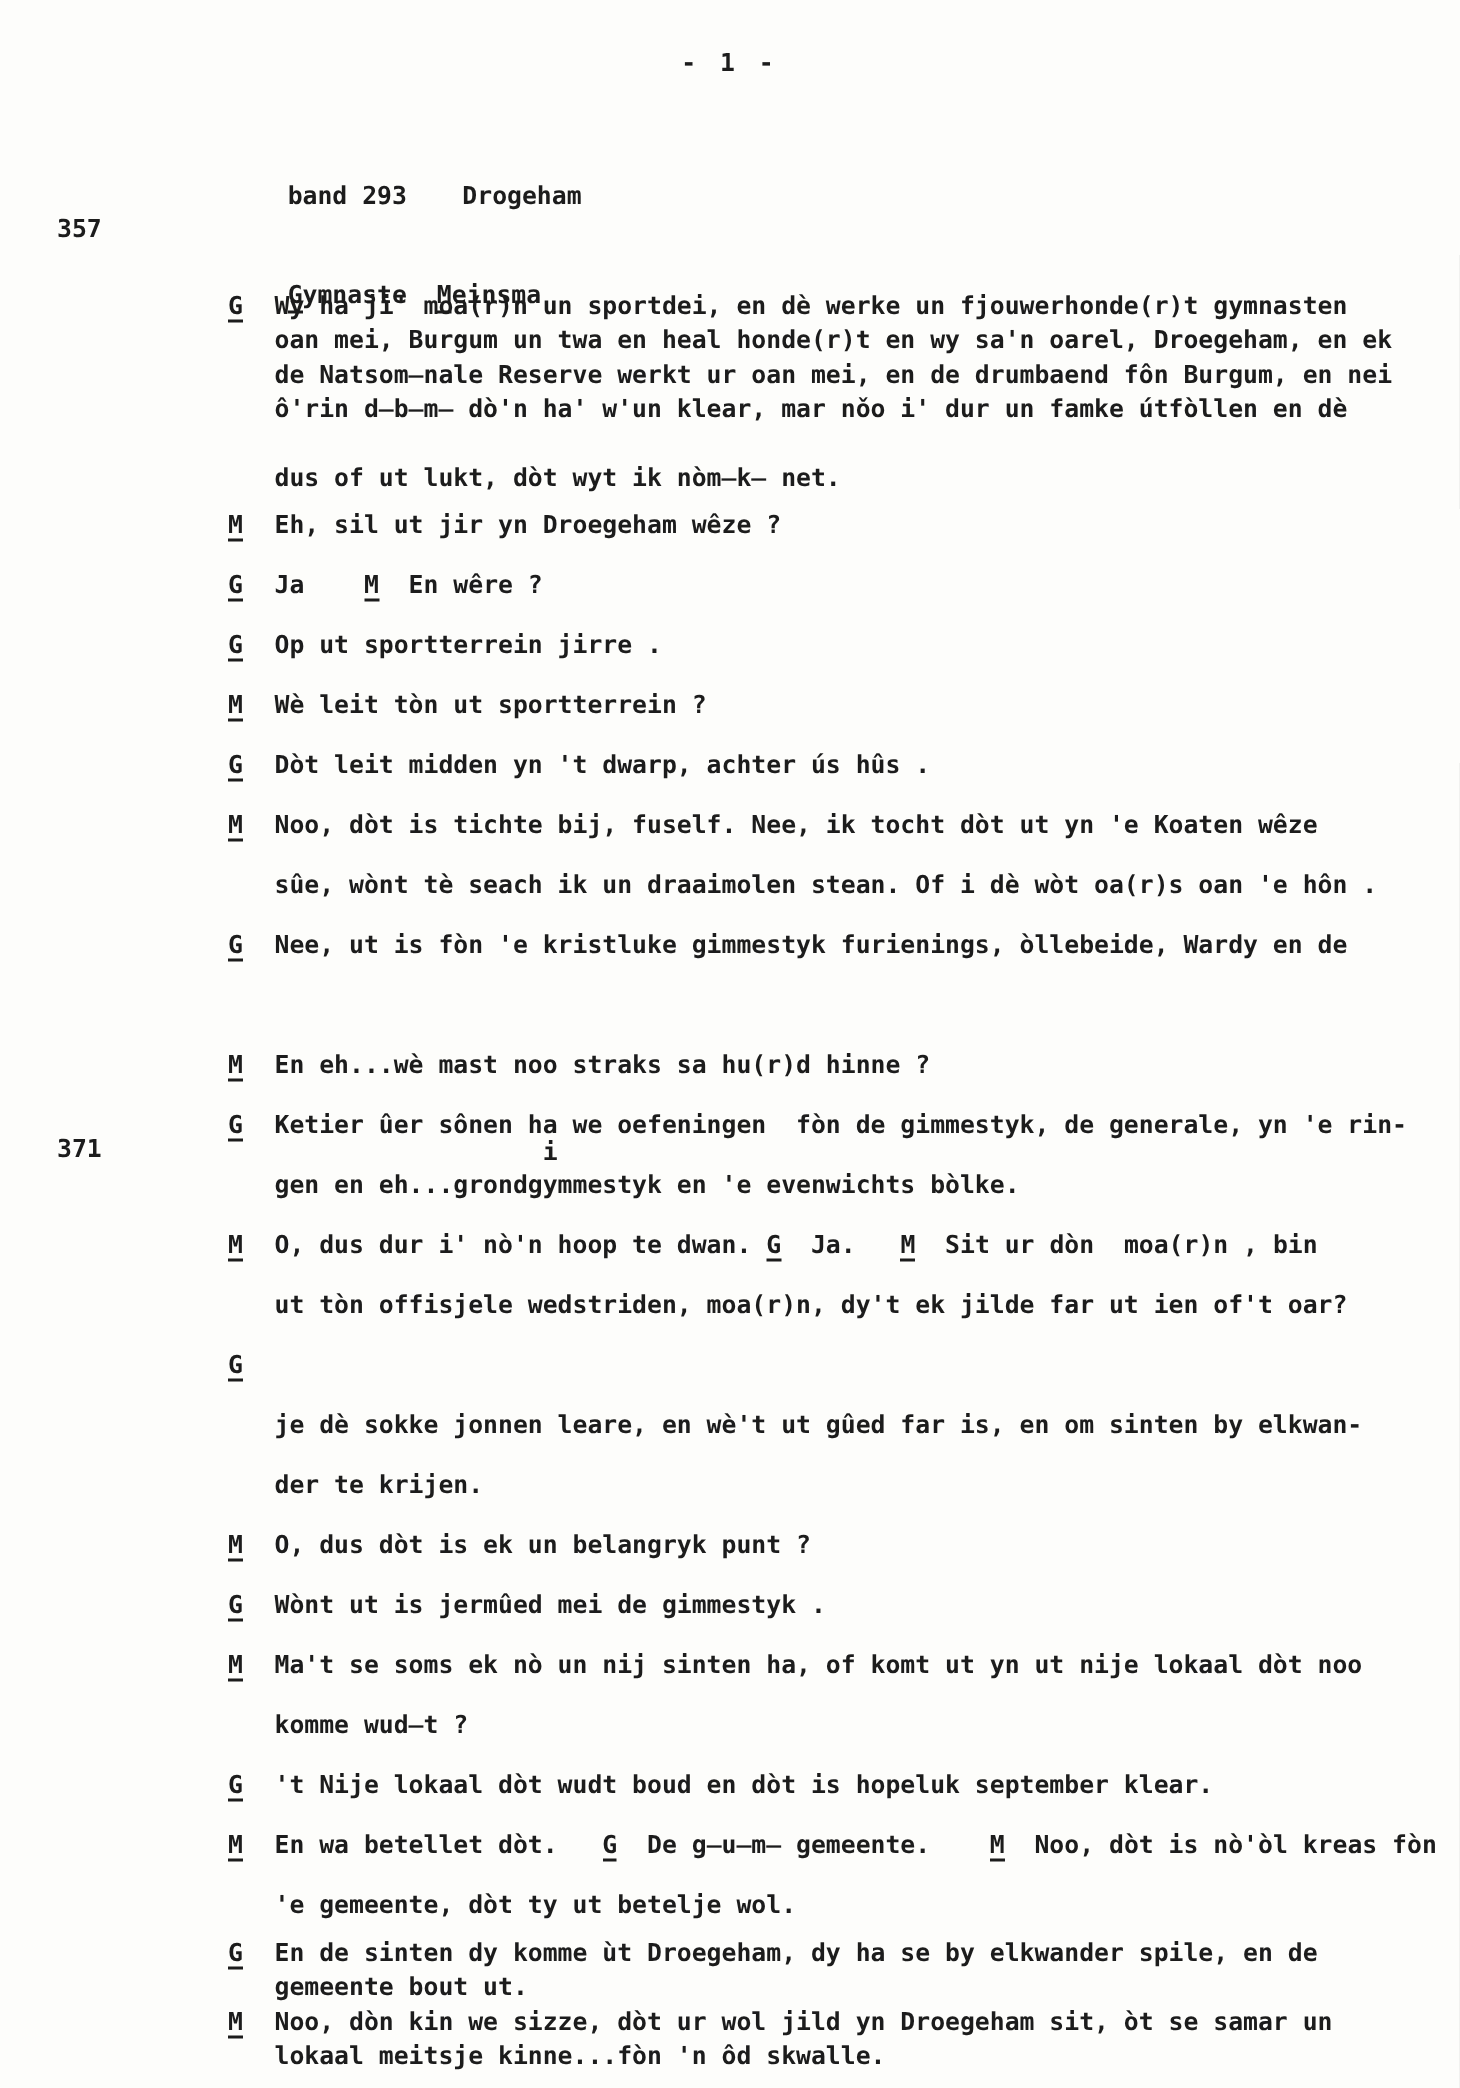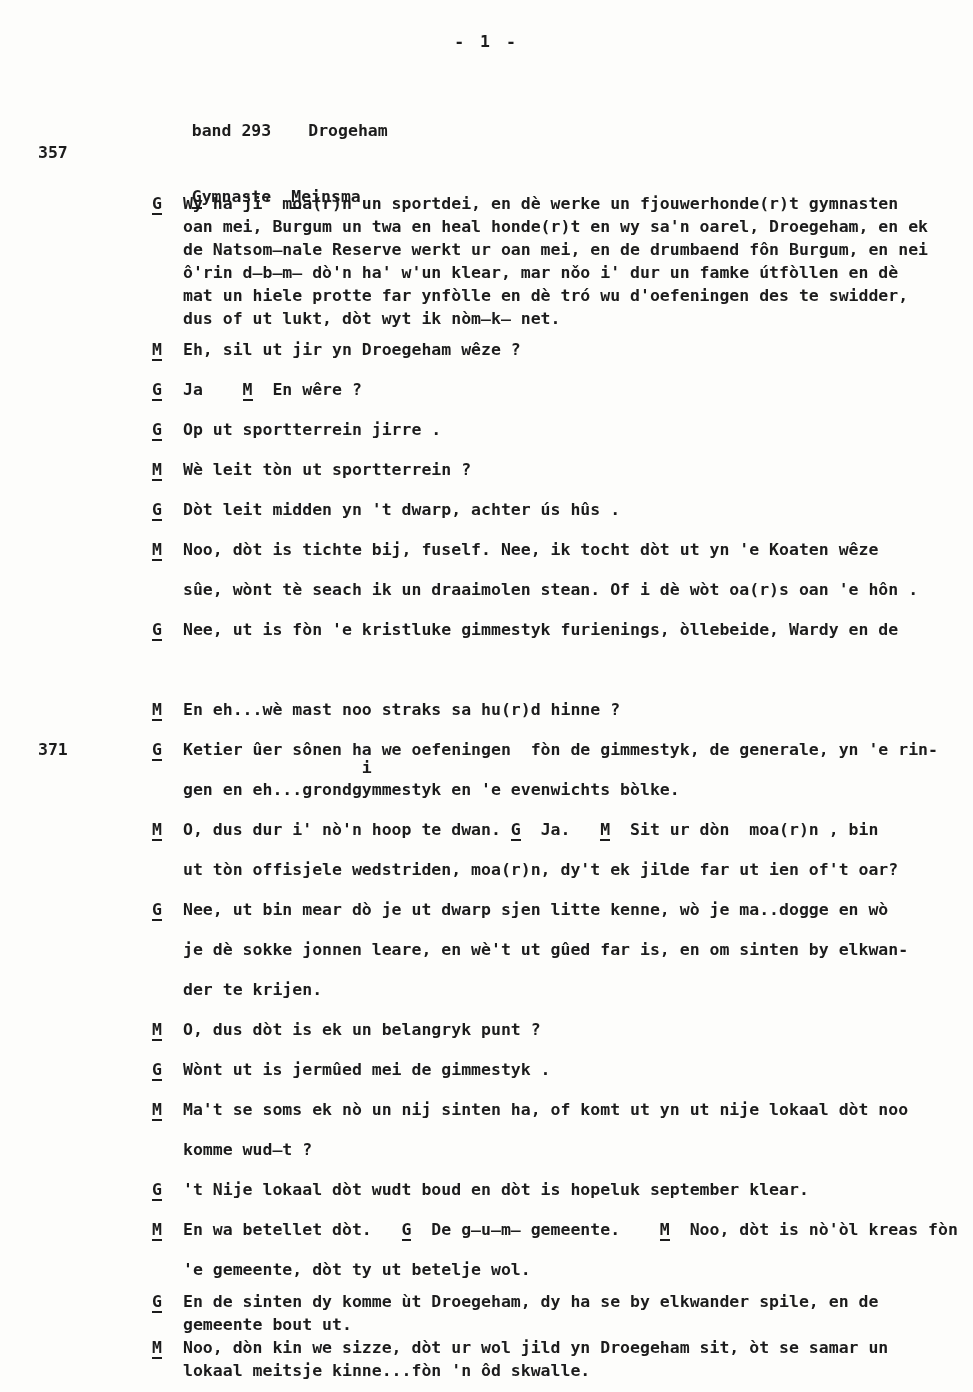--- a/index.html
+++ b/index.html
@@ -27,21 +27,21 @@
   .speakers-line{padding-left:152px;margin-bottom:28px;}
   .counter{position:absolute;left:38px;top:0;}
   .speaker-m-name{margin-left:20px;}
   .ul-first .ul{border-bottom:2px solid currentColor;padding-bottom:1px;}
   .dialogue{position:relative;}
   .entry{margin:0;}
   .line{display:flex;white-space:pre;}
   .entry.double .line{height:40px;line-height:40px;}
   .entry.single .line{height:23px;line-height:23px;}
   .gutter{position:relative;width:183px;flex:none;}
-  .marker{position:absolute;left:38px;top:0;}
+  .marker{position:absolute;left:38px;top:16px;}
   .spk{
     position:absolute;left:152px;top:0;
   }
   .spk .ltr, .ispk{
     border-bottom:2px solid currentColor;
     display:inline-block;
     line-height:1.1;
     height:1.1em;
   }
   .txt{flex:none;}
@@ -65,21 +65,21 @@
     <span class="counter">357</span>
     <span class="ul-first"><span class="ul">G</span>ymnaste</span><span class="speaker-m-name ul-first"><span class="ul">M</span>einsma</span>
   </div>
 
   <div class="dialogue">
       <div class="entry single">
         <div class="line"><span class="gutter"><span class="spk"><span class="ltr">G</span></span></span><span class="txt">Wy ha ji' moa(r)n un sportdei, en dè werke un fjouwerhonde(r)t gymnasten</span></div>
         <div class="line"><span class="gutter"></span><span class="txt">oan mei, Burgum un twa en heal honde(r)t en wy sa'n oarel, Droegeham, en ek</span></div>
         <div class="line"><span class="gutter"></span><span class="txt">de Natsom̶nale Reserve werkt ur oan mei, en de drumbaend fôn Burgum, en nei</span></div>
         <div class="line"><span class="gutter"></span><span class="txt">ô'rin d̶b̶m̶ dò'n ha' w'un klear, mar nǒo i' dur un famke útfòllen en dè</span></div>
-        <div class="line"><span class="gutter"></span><span class="txt">mat un hiele protte far ynfòlle en dè tró wu d'oefeningen des te swidder,</span></div>
+        <div class="line"><span class="gutter"></span></div>
         <div class="line"><span class="gutter"></span><span class="txt">dus of ut lukt, dòt wyt ik nòm̶k̶ net.</span></div>
       </div>
       <div class="entry double">
         <div class="line"><span class="gutter"><span class="spk"><span class="ltr">M</span></span></span><span class="txt">Eh, sil ut jir yn Droegeham wêze ?</span></div>
       </div>
       <div class="entry double">
         <div class="line"><span class="gutter"><span class="spk"><span class="ltr">G</span></span></span><span class="txt">Ja    <span class="ispk">M</span>  En wêre ?</span></div>
       </div>
       <div class="entry double">
         <div class="line"><span class="gutter"><span class="spk"><span class="ltr">G</span></span></span><span class="txt">Op ut sportterrein jirre .</span></div>
@@ -104,21 +104,21 @@
       <div class="entry double">
         <div class="line"><span class="gutter"><span class="marker">371</span><span class="spk"><span class="ltr">G</span></span></span><span class="txt">Ketier ûer sônen ha we oefeningen  fòn de gimmestyk, de generale, yn 'e rin-</span></div>
         <div class="line interline"><span class="gutter"></span><span class="txt" style="padding-left: 18ch;">i</span></div>
         <div class="line"><span class="gutter"></span><span class="txt">gen en eh...grondgymmestyk en 'e evenwichts bòlke.</span></div>
       </div>
       <div class="entry double">
         <div class="line"><span class="gutter"><span class="spk"><span class="ltr">M</span></span></span><span class="txt">O, dus dur i' nò'n hoop te dwan. <span class="ispk">G</span>  Ja.   <span class="ispk">M</span>  Sit ur dòn  moa(r)n , bin</span></div>
         <div class="line"><span class="gutter"></span><span class="txt">ut tòn offisjele wedstriden, moa(r)n, dy't ek jilde far ut ien of't oar?</span></div>
       </div>
       <div class="entry double">
-        <div class="line"><span class="gutter"><span class="spk"><span class="ltr">G</span></span></span><span class="txt">Nee, ut bin mear dò je ut dwarp sjen litte kenne, wò je ma..dogge en wò</span></div>
+        <div class="line"><span class="gutter"><span class="spk"><span class="ltr">G</span></span></span></div>
         <div class="line"><span class="gutter"></span><span class="txt">je dè sokke jonnen leare, en wè't ut gûed far is, en om sinten by elkwan-</span></div>
         <div class="line"><span class="gutter"></span><span class="txt">der te krijen.</span></div>
       </div>
       <div class="entry double">
         <div class="line"><span class="gutter"><span class="spk"><span class="ltr">M</span></span></span><span class="txt">O, dus dòt is ek un belangryk punt ?</span></div>
       </div>
       <div class="entry double">
         <div class="line"><span class="gutter"><span class="spk"><span class="ltr">G</span></span></span><span class="txt">Wònt ut is jermûed mei de gimmestyk .</span></div>
       </div>
       <div class="entry double">

